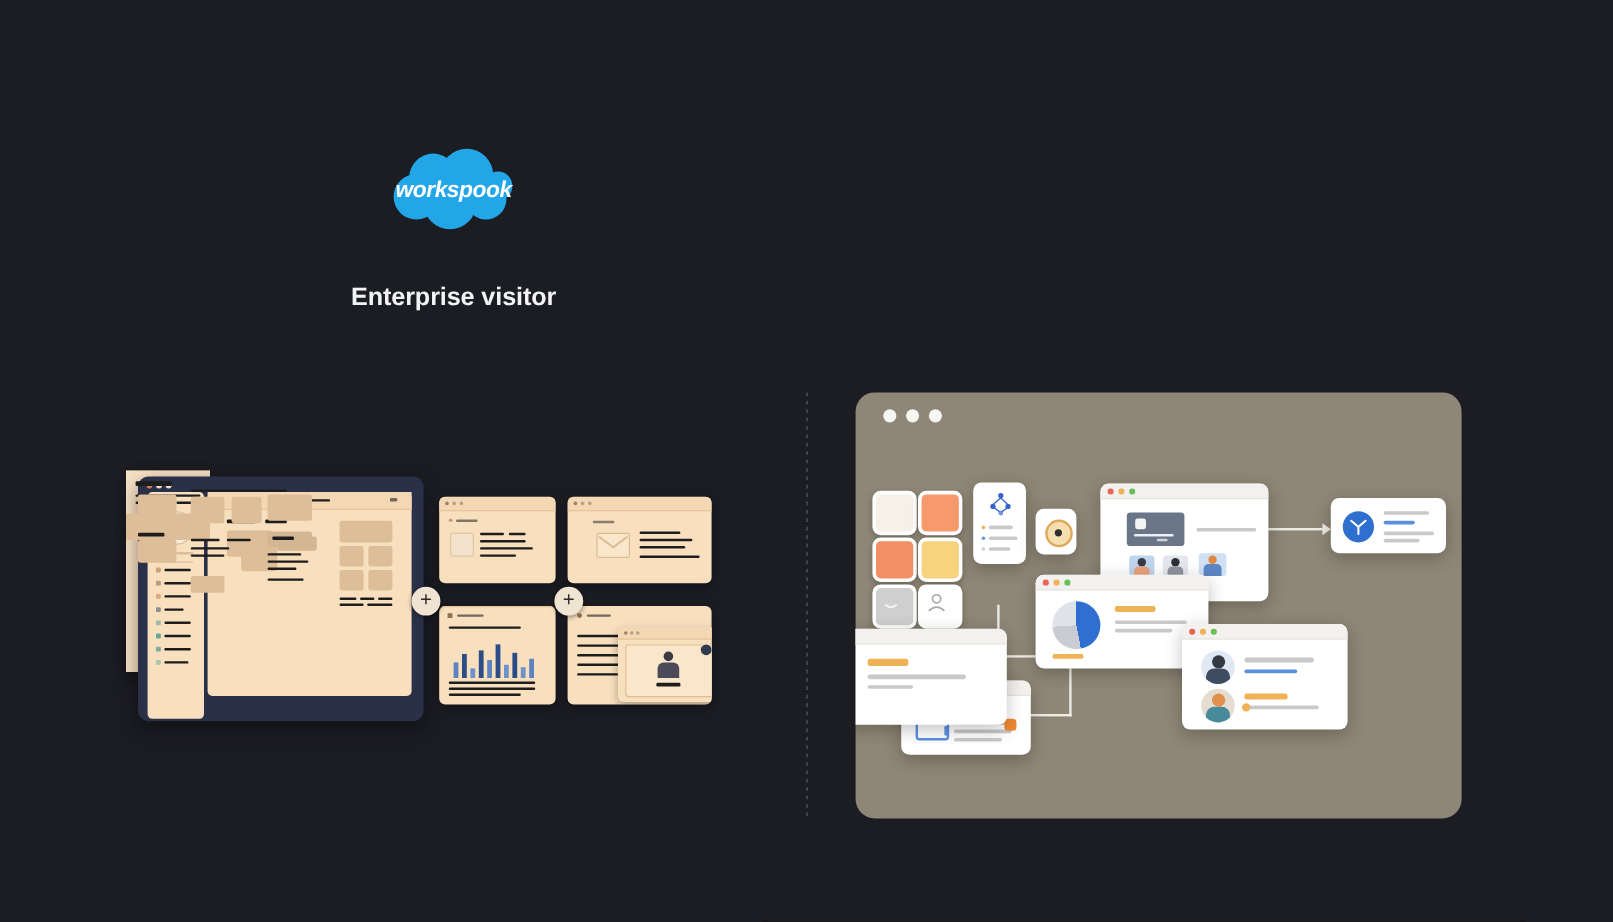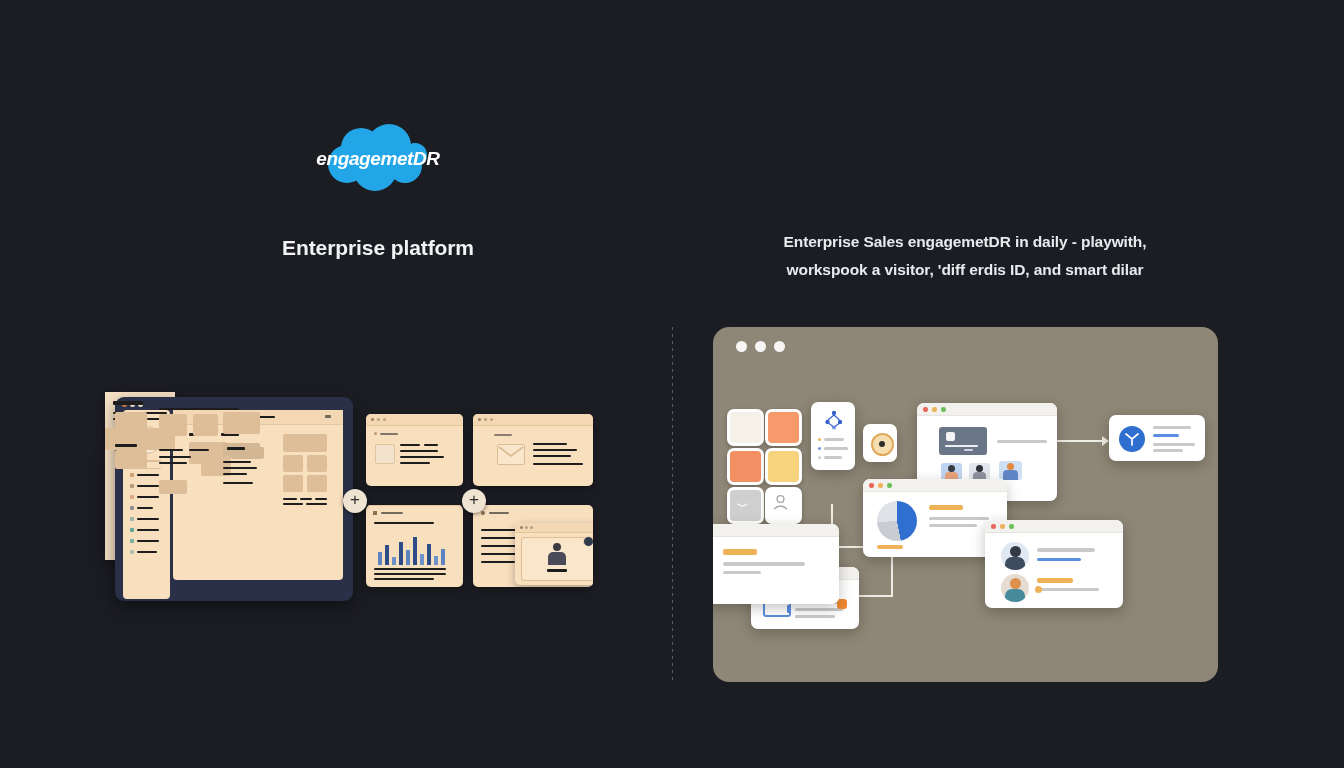--- a/index.html
+++ b/index.html
@@ -221,29 +221,25 @@
           <circle cx="38" cy="26" r="20"></circle>
           <circle cx="66" cy="24" r="22"></circle>
           <circle cx="24" cy="42" r="19"></circle>
           <circle cx="52" cy="47" r="22"></circle>
           <circle cx="82" cy="44" r="17"></circle>
           <circle cx="92" cy="33" r="12"></circle>
           <rect x="22" y="26" width="70" height="26" rx="12"></rect>
         </g>
       </svg>
     </div>
-    <div class="sf-wordmark">engagemetDR</div>
+    <div class="sf-wordmark">workspook</div>
   </div>
 
-  <div class="left-title">Enterprise platform</div>
-
-  <div class="right-sub">
-    <div>Enterprise Sales engagemetDR in daily - playwith,</div>
-    <div>workspook a visitor, 'diff erdis ID, and smart dilar</div>
-  </div>
+  <div class="left-title">Enterprise visitor</div>
+
 
   <div class="left-art">
 
     <div class="win-dark">
       <div class="win-dark-bar">
         <span class="dot d1"></span>
         <span class="dot d2"></span>
         <span class="dot d3"></span>
       </div>
     </div>

